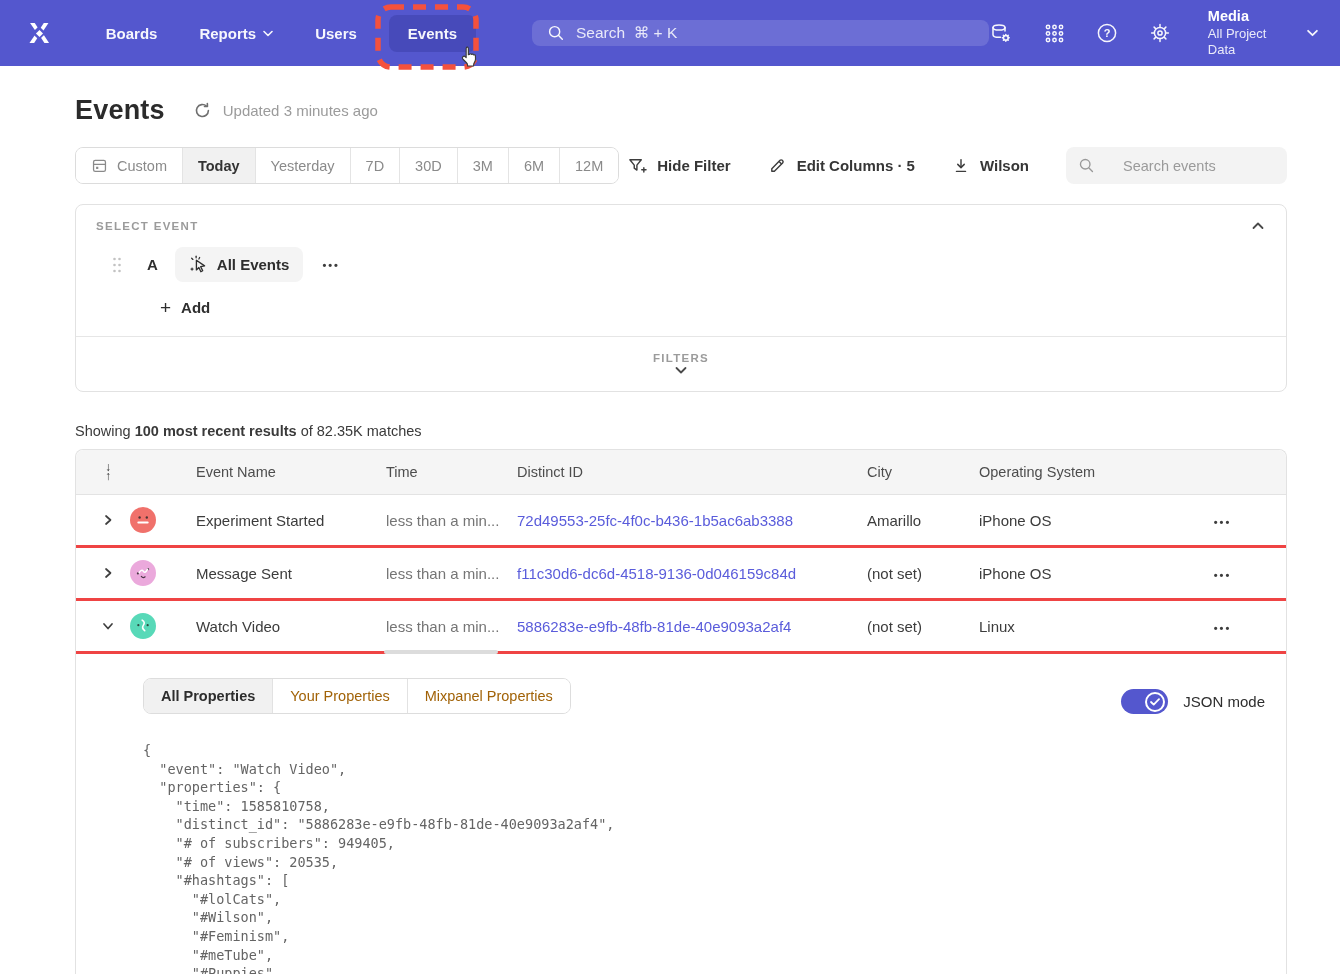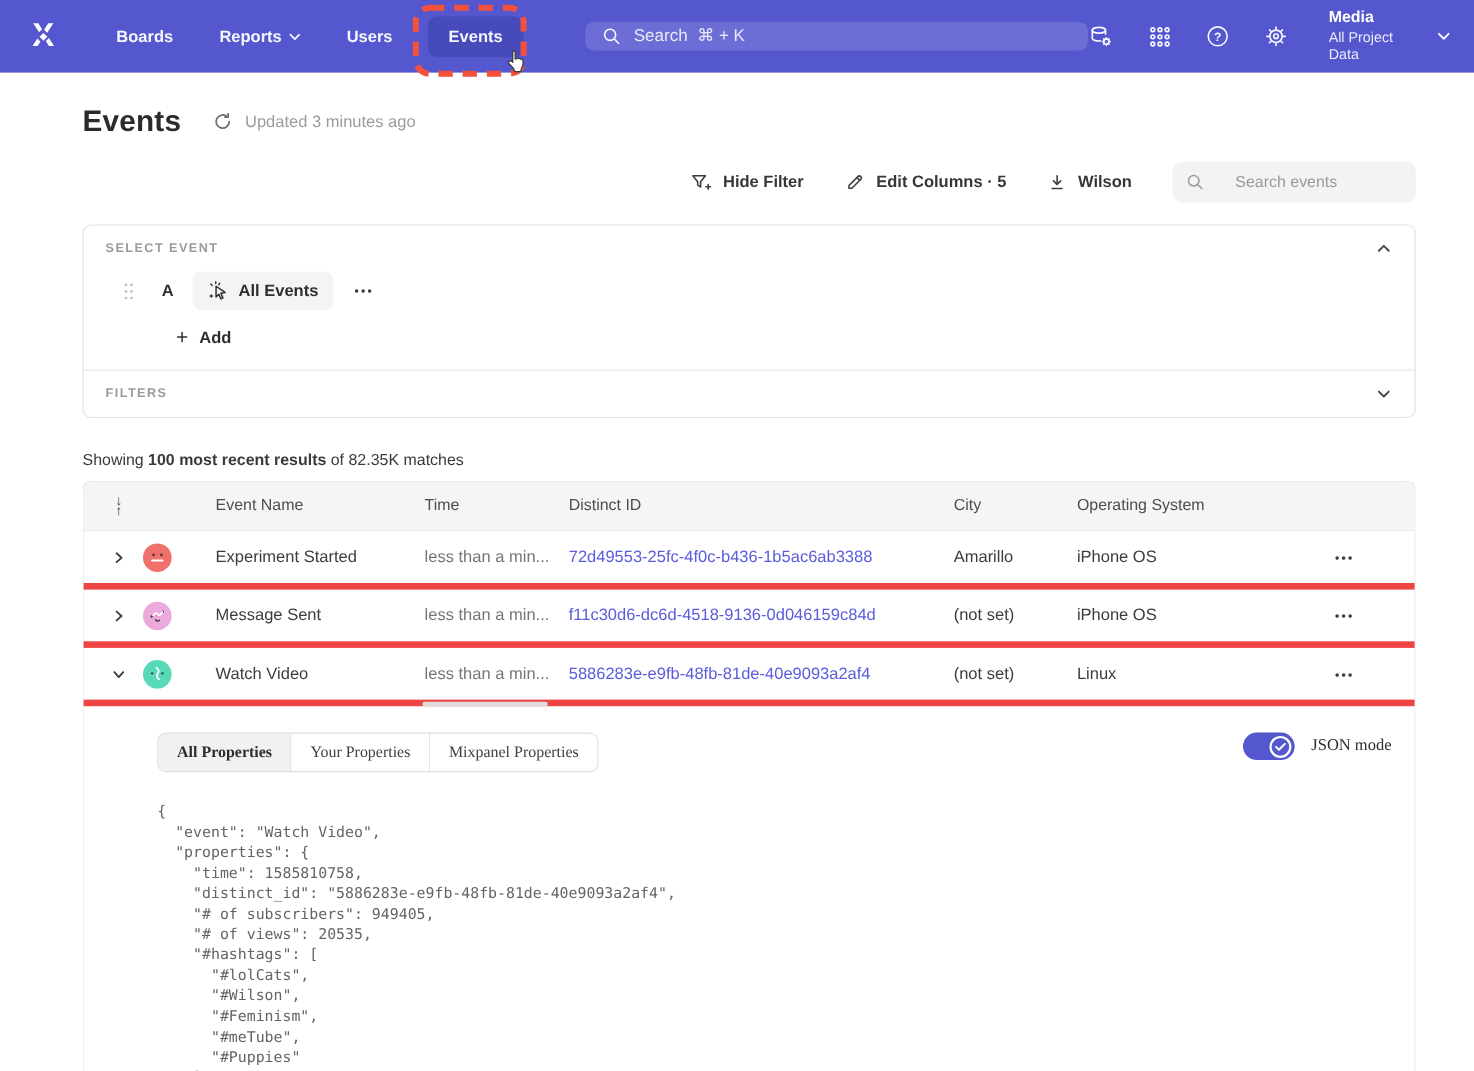--- a/index.html
+++ b/index.html
@@ -66,52 +66,52 @@
   .clause-letter { margin-left:25px; font-size:15px; font-weight:600; color:#2f2f2f; }
   .event-chip { margin-left:17px; display:flex; align-items:center; gap:9px; background:#f4f4f4;
     border-radius:8px; padding:8px 14px; font-size:15px; font-weight:700; color:#2e2e2e; cursor:pointer; }
   .more-dots { letter-spacing:2px; font-size:11px; font-weight:700; color:#3d3d3d; cursor:pointer; }
   .chip-more { margin-left:19px; }
   .add-row { margin-top:16px; padding-left:64px; }
   .add-btn { display:inline-flex; align-items:center; gap:10px; font-size:15px; font-weight:600;
     color:#2e2e2e; cursor:pointer; }
   .add-btn .plus { font-size:19px; font-weight:400; line-height:1; color:#2e2e2e; }
   .qb-divider { border-top:1px solid #e6e6e6; }
-  .qb-filters { padding:15px 20px; display:flex; align-items:center; justify-content:space-between; }
+  .qb-filters { padding:15px 20px; display:flex; align-items:center; justify-content:space-between;flex-direction:column; }
 
   
   .results-line { margin:31px 75px 0; font-size:14.5px; color:#3a3a3a; }
   .results-line b { font-weight:700; }
 
   
   .table-card { margin:10px 53px 0 75px; border:1px solid #e2e2e2; border-radius:8px 8px 0 0;
     border-bottom:none; position:relative; background:#fff; }
   .tgrid { display:grid; grid-template-columns:44px 48px 208px 131px 350px 112px 190px 1fr;
     align-items:center; padding:0 10px; }
   .thead { background:#f5f5f5; height:45px; border-bottom:1px solid #e3e3e3;
     border-radius:8px 8px 0 0; font-size:14.5px; color:#4d4d4d; font-weight:500; }
   .th-name { padding-left:18px; }
-  .trow { height:53px; border-bottom:6px solid #ef4444; font-size:15px; color:#3c3c3c; }
+  .trow { height:53px; border-bottom:3px solid #ef4444; font-size:15px; color:#3c3c3c; }
   .cell-expander { display:flex; justify-content:center; cursor:pointer; color:#3f3f3f; }
   .avatar { width:26px; height:26px; border-radius:50%; display:flex; align-items:center;
     justify-content:center; }
   .cell-name { padding-left:18px; font-weight:500; }
   .cell-time { color:#757575; white-space:nowrap; overflow:hidden; }
   .cell-id a { color:#5A5CDB; text-decoration:none; cursor:pointer; }
   .cell-dots { text-align:center; }
   .collapse-icon { display:flex; flex-direction:column; align-items:center; line-height:9px;
     font-size:12px; color:#2f2f2f; cursor:pointer; font-weight:600; }
   .hscroll-thumb { position:absolute; left:308px; top:200px; width:114px; height:4px;
     background:#dcdcdc; border-radius:2px; }
 
   
   .detail { padding:24px 20px 0 67px; }
-  .detail-head { display:flex; align-items:flex-start;font-family:Liberation Serif, serif; }
+  .detail-head { display:flex; align-items:flex-end; }
   .ptabs { display:flex; border:1px solid #ddd; border-radius:8px; overflow:hidden; height:36px; }
-  .ptab { display:flex; align-items:center; padding:0 17px; font-size:14.5px; color:#404040;
+  .ptab { display:flex; align-items:center; padding:0 17px; font-size:14.5px; color:#a16207;
     background:#fff; border-right:1px solid #e2e2e2; cursor:pointer; white-space:nowrap; }
   .ptab:last-child { border-right:none; }
   .ptab.active { background:#f1f1f1; color:#2d2d2d; font-weight:700; }
   .json-toggle-wrap { margin-left:auto; display:flex; align-items:center; gap:15px; padding-right:1px; }
   .toggle { width:47px; height:25px; border-radius:13px; background:#5457CE; position:relative; cursor:pointer; }
   .knob { position:absolute; top:2.5px; right:3px; width:20px; height:20px; border-radius:50%;
     background:#5457CE; border:2px solid #fff; display:flex; align-items:center; justify-content:center; }
   .knob svg { display:block; }
   .json-label { font-size:15px; font-weight:500; color:#2e2e2e; }
   .json-pre { margin-top:27px; font-family:"DejaVu Sans Mono","Liberation Mono",monospace;
@@ -212,20 +212,39 @@
   <span class="refresh">
     <svg width="19" height="19" viewBox="0 0 20 20" fill="none" stroke="currentColor" stroke-width="1.7" stroke-linecap="round">
       <path d="M16.2 10a6.3 6.3 0 1 1-1.9-4.5"></path>
       <polyline points="15.1,2.6 15.2,5.7 12.1,5.8" stroke-linejoin="round"></polyline>
     </svg>
   </span>
   <span class="updated">Updated 3 minutes ago</span>
 </div>
 
 <div class="controls">
+  <div class="seg">
+    <div class="seg-btn">
+      <span style="display:flex;color:#8a8a8a;">
+        <svg width="17" height="17" viewBox="0 0 20 20" fill="none" stroke="currentColor" stroke-width="1.5">
+          <rect x="3" y="4" width="14" height="13" rx="2"></rect>
+            <line x1="3" y1="8.6" x2="17" y2="8.6"></line>
+          <rect x="6" y="11.5" width="2.6" height="2.6" fill="currentColor" stroke="none"></rect>
+        </svg>
+      </span>
+      <span>Custom</span>
+    </div>
+    <div class="seg-btn active">Today</div>
+    <div class="seg-btn">Yesterday</div>
+    <div class="seg-btn">7D</div>
+    <div class="seg-btn">30D</div>
+    <div class="seg-btn">3M</div>
+    <div class="seg-btn">6M</div>
+    <div class="seg-btn">12M</div>
+  </div>
 
   <div class="tools">
     <div class="tool-btn">
       <span style="display:flex;">
         <svg width="20" height="19" viewBox="0 0 21 20" fill="none" stroke="currentColor" stroke-width="1.5" stroke-linejoin="round" stroke-linecap="round">
           <path d="M3 4h12l-4.6 5.6v5.2l-2.8-2V9.6L3 4z"></path>
           <path d="M15.5 14.5h4.5M17.7 12.3v4.5"></path>
         </svg>
       </span>
       <span>Hide Filter</span>

